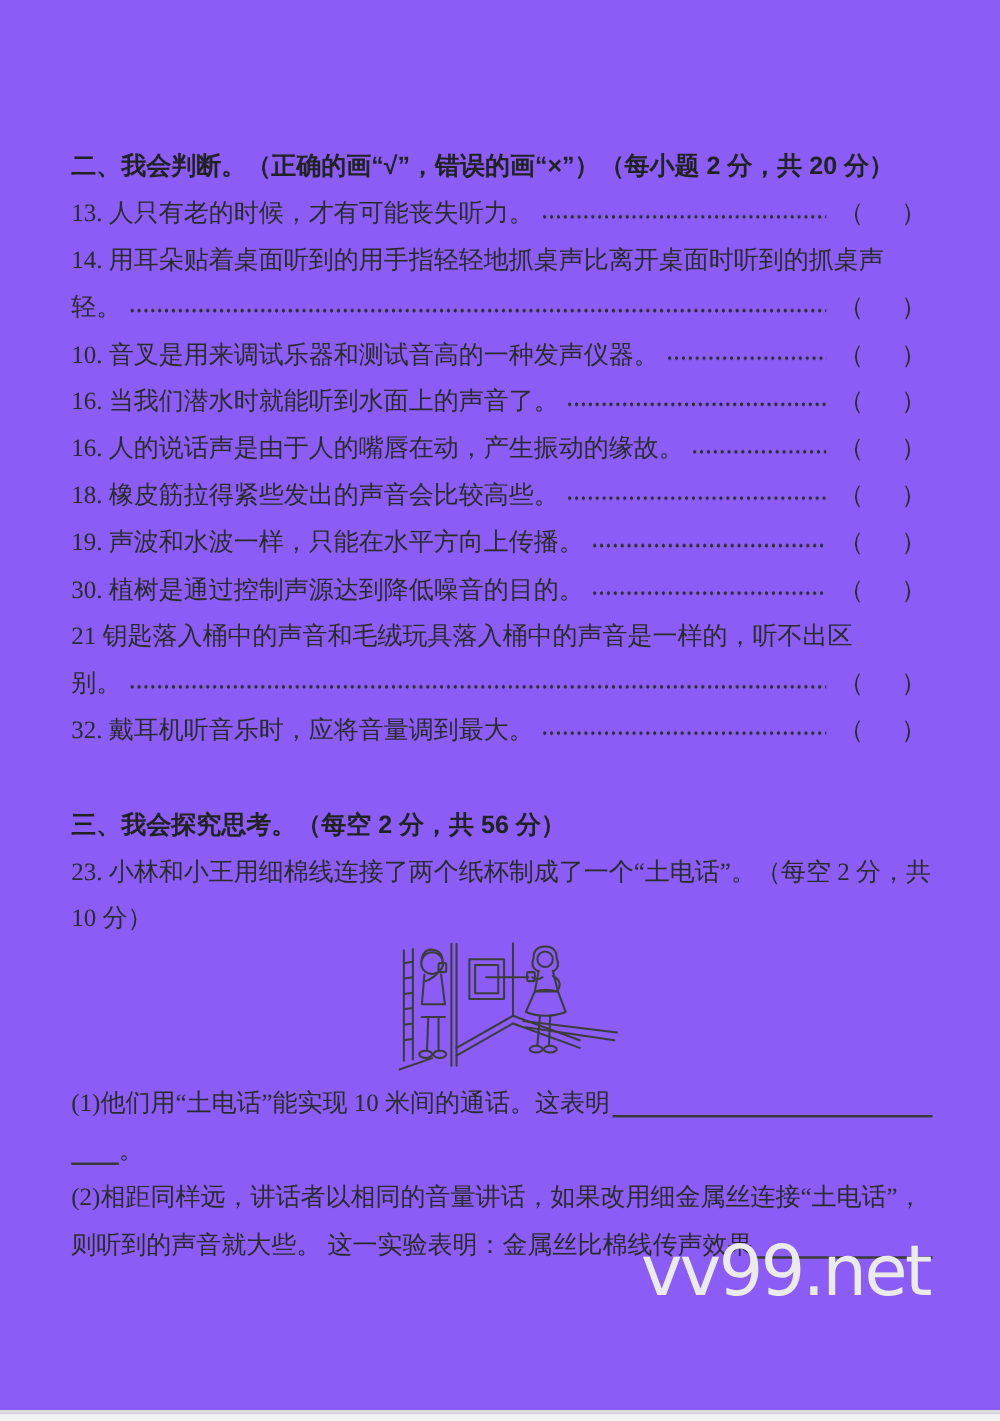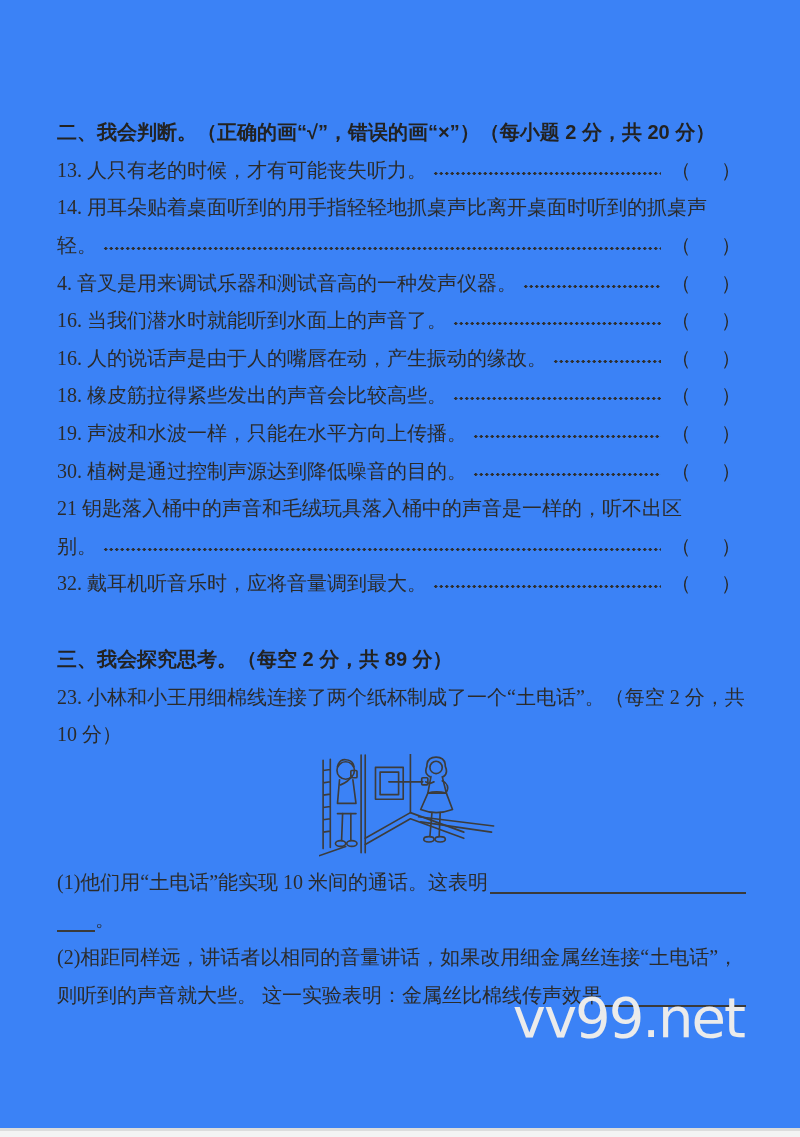--- a/index.html
+++ b/index.html
@@ -1,20 +1,20 @@
 <!DOCTYPE html>
 <html><head>
 <meta charset="utf-8">
 <style>
   html, body { margin: 0; padding: 0; background: #ffffff; }
   .page {
     position: relative;
     width: 800px;
     height: 1137px;
-    background: #3b82f6;
+    background: #8b5cf6;
     overflow: hidden;
     font-family: "Liberation Serif", "DejaVu Serif", serif;
     color: #2b2b2b;
   }
   .content {
     position: absolute;
     left: 57px;
     top: 114px;
     width: 689px;
   }
@@ -109,21 +109,21 @@
     <div class="line">
       <span class="qtext">14. 用耳朵贴着桌面听到的用手指轻轻地抓桌声比离开桌面时听到的抓桌声</span>
     </div>
     <div class="line">
       <span class="qtext">轻。</span>
       <span class="leader"></span>
       <span class="bracket">（　）</span>
     </div>
 
     <div class="line">
-      <span class="qtext">4. 音叉是用来调试乐器和测试音高的一种发声仪器。</span>
+      <span class="qtext">10. 音叉是用来调试乐器和测试音高的一种发声仪器。</span>
       <span class="leader"></span>
       <span class="bracket">（　）</span>
     </div>
 
     <div class="line">
       <span class="qtext">16. 当我们潜水时就能听到水面上的声音了。</span>
       <span class="leader"></span>
       <span class="bracket">（　）</span>
     </div>
 
@@ -161,21 +161,21 @@
     </div>
 
     <div class="line">
       <span class="qtext">32. 戴耳机听音乐时，应将音量调到最大。</span>
       <span class="leader"></span>
       <span class="bracket">（　）</span>
     </div>
 
     <div class="spacer1"></div>
 
-    <div class="line heading">三、我会探究思考。（每空 2 分，共 89 分）</div>
+    <div class="line heading">三、我会探究思考。（每空 2 分，共 56 分）</div>
 
     <div class="line">23. 小林和小王用细棉线连接了两个纸杯制成了一个“土电话”。（每空 2 分，共</div>
     <div class="line">10 分）</div>
 
     <div class="illustration">
       <svg width="190" height="108" viewBox="0 0 185 105" fill="none" stroke="#3c3c3c" stroke-width="1.6" stroke-linecap="round" stroke-linejoin="round">
 
         <path d="M4,6 L4,92 M11,5 L11,91 M4,16 L11,15 M4,28 L11,27 M4,40 L11,39 M4,52 L11,51 M4,64 L11,63 M4,76 L11,75"></path>
         <path d="M0,99 L26,90"></path>
 

